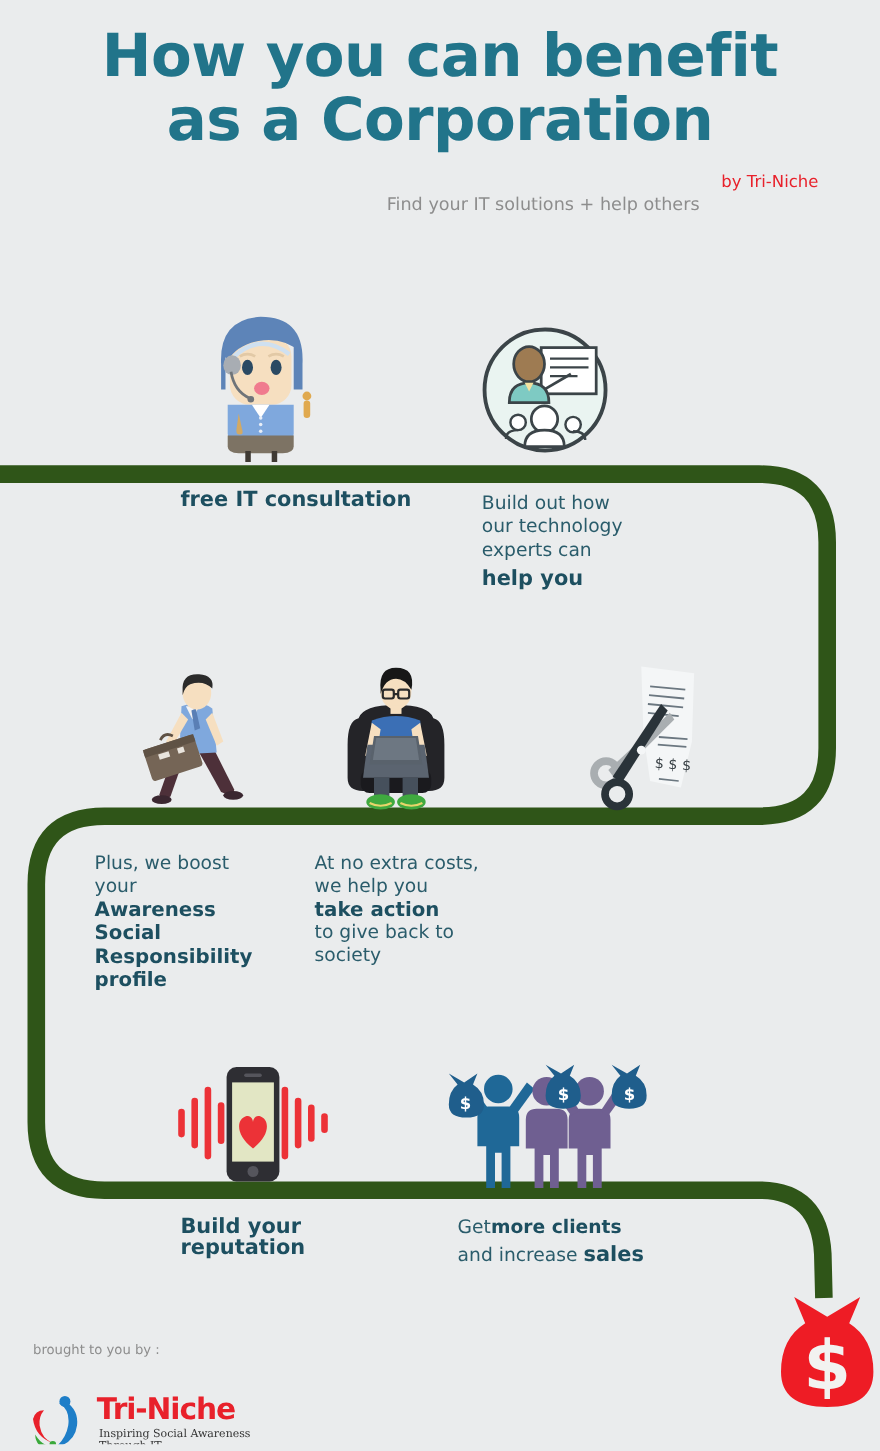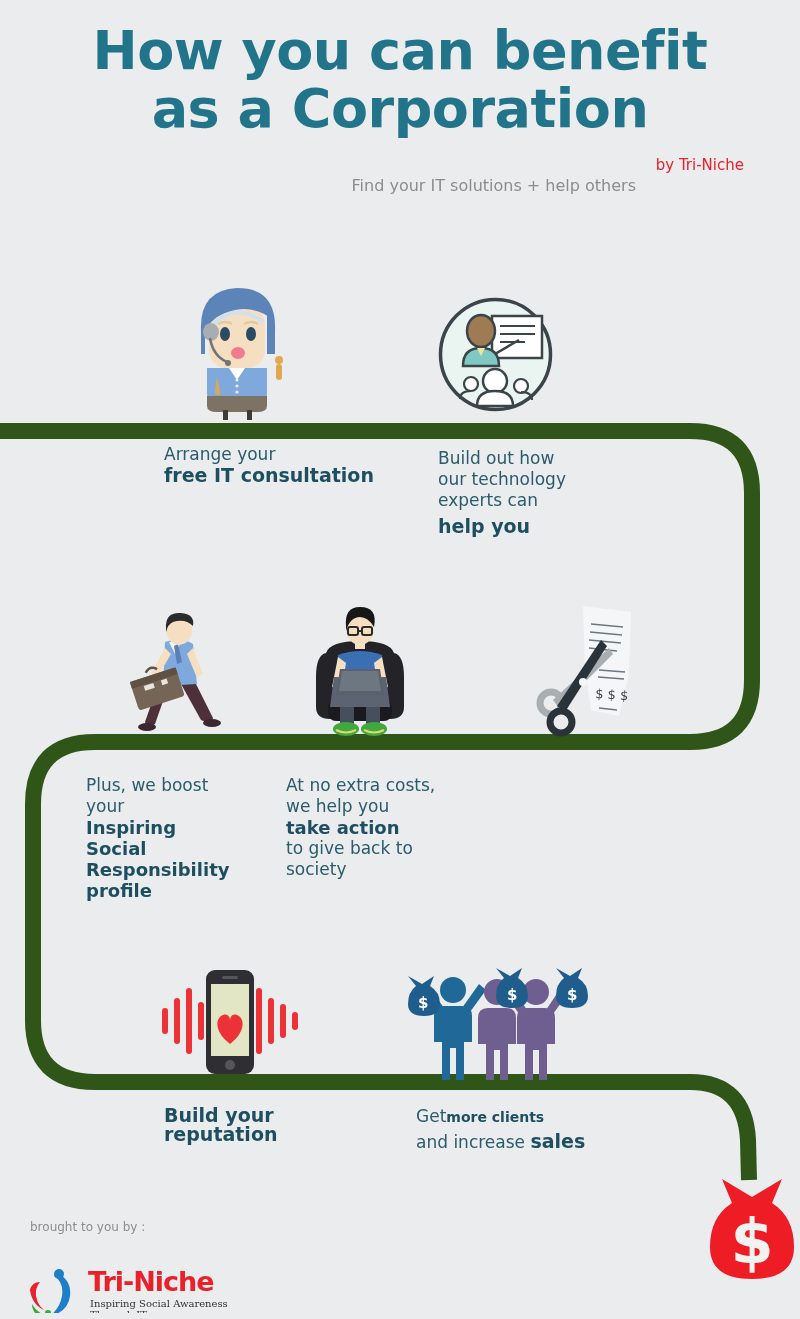--- a/index.html
+++ b/index.html
@@ -147,21 +147,20 @@
 
     <circle cx="58" cy="85" r="12" fill="#ffffff" stroke="#3b4448" stroke-width="2.5"></circle>
     <path d="M40 110 Q40 95 58 95 Q76 95 76 110 Z" fill="#ffffff" stroke="#3b4448" stroke-width="2.5"></path>
     <circle cx="34" cy="88" r="7" fill="#ffffff" stroke="#3b4448" stroke-width="2.2"></circle>
     <path d="M23 103 Q23 95 34 95" fill="none" stroke="#3b4448" stroke-width="2.2"></path>
     <circle cx="84" cy="90" r="7" fill="#ffffff" stroke="#3b4448" stroke-width="2.2"></circle>
     <path d="M95 104 Q95 96 84 96" fill="none" stroke="#3b4448" stroke-width="2.2"></path>
   </svg>
 
   <div class="cap" style="left:164px;top:444px;width:260px;">
-    <div>Arrange your</div>
     <div style="font-size:19px;"><b>free IT consultation</b></div>
   </div>
 
   <div class="cap" style="left:438px;top:448px;width:200px;">
     <div>Build out how</div>
     <div>our technology</div>
     <div>experts can</div>
     <div style="margin-top:5px;font-size:19px;"><b>help you</b></div>
   </div>
 
@@ -252,21 +251,21 @@
     <path d="M74 42 L32 108 L24 102 L68 36 Z" fill="#2a3339"></path>
     <circle cx="28" cy="118" r="11" fill="none" stroke="#2a3339" stroke-width="7"></circle>
 
     <circle cx="50" cy="78" r="4" fill="#f4f6f7"></circle>
   </svg>
 
   <div class="cap" style="left:86px;top:775px;width:190px;">
     <div>Plus, we boost</div>
     <div>your</div>
     <div style="font-size:18px;line-height:21px;">
-      <div><b>Inspiring</b></div>
+      <div><b>Awareness</b></div>
       <div><b>Social</b></div>
       <div><b>Responsibility</b></div>
       <div><b>profile</b></div>
     </div>
   </div>
 
   <div class="cap" style="left:286px;top:775px;width:210px;">
     <div>At no extra costs,</div>
     <div>we help you</div>
     <div style="font-size:18px;"><b>take action</b></div>
@@ -332,21 +331,21 @@
     </g>
   </svg>
 
   <div class="cap" style="left:164px;top:1106px;width:220px;font-size:19px;line-height:19px;">
     <div><b>Build your</b></div>
     <div><b>reputation</b></div>
   </div>
 
   <div class="cap" style="left:416px;top:1106px;width:260px;">
     <div>
-      <span>Get</span><b style="font-size:14px;">more clients</b>
+      <span>Get</span><b style="font-size:17px;">more clients</b>
     </div>
     <div style="margin-top:3px;">
       <span>and increase </span><b style="font-size:19px;">sales</b>
     </div>
   </div>
 
   <svg class="icon" style="left:706px;top:1175px;" width="92" height="110" viewBox="0 0 92 110">
     <path d="M16 4 L46 22 L76 4 L66 28 Q88 42 88 72 Q88 104 46 104 Q4 104 4 72 Q4 42 26 28 Z" fill="#ee1c25"></path>
     <text x="46" y="88" text-anchor="middle" font-family="DejaVu Sans, sans-serif" font-size="62" font-weight="bold" fill="#f2f2f0">$</text>
   </svg>

